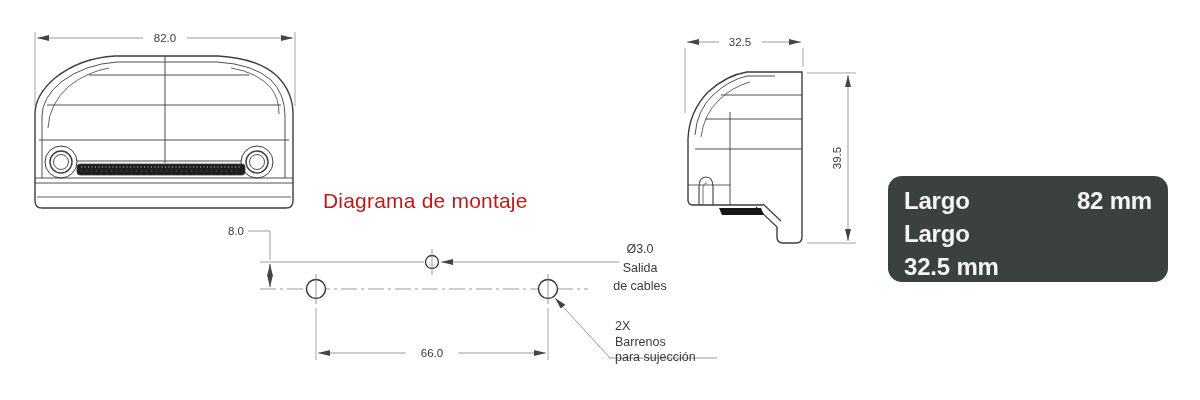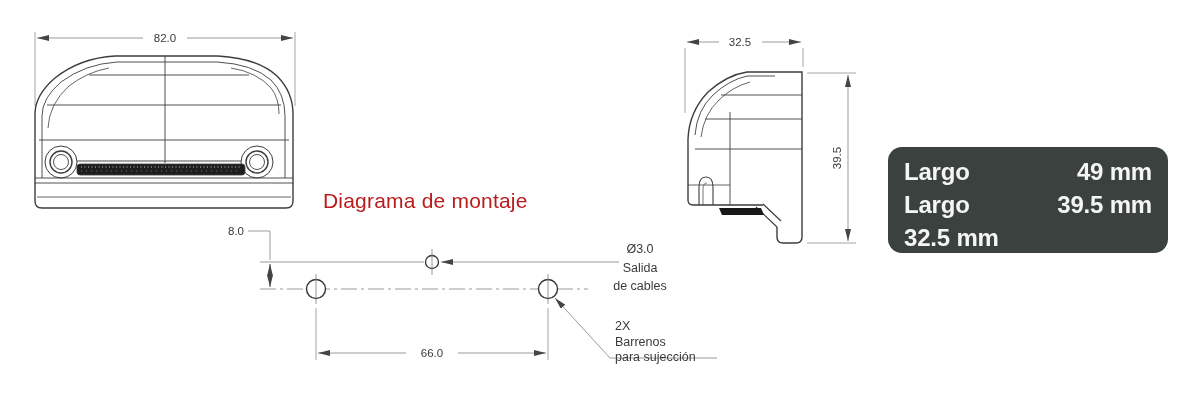--- a/index.html
+++ b/index.html
@@ -170,25 +170,24 @@
 
   <g>
     <path d="M400,138 L345,78" stroke="#9b9b9b" stroke-width="1" fill="none" marker-end="url(#ar3)"></path>
     <path d="M400,138 L507,138" stroke="#9b9b9b" stroke-width="1" fill="none"></path>
     <text class="anntxt" x="405" y="110">2X</text>
     <text class="anntxt" x="405" y="126">Barrenos</text>
     <text class="anntxt" x="405" y="141">para sujección</text>
   </g>
 </svg>
 
-<div id="spec-panel" class="abs" style="background: rgb(59, 65, 63); color: rgb(244, 246, 245);">
+<div id="spec-panel" class="abs" style="background: rgb(59, 65, 63); color: rgb(244, 246, 245); margin-top: 29px;">
   <div class="spec-row">
     <span>Largo</span>
-    <span>49 mm</span>
+    <span>82 mm</span>
   </div>
   <div class="spec-row">
     <span>Largo</span>
-    <span>39.5 mm</span>
   </div>
   <div class="spec-row">
     <span>32.5 mm</span>
   </div>
 </div>
 
 </body></html>

